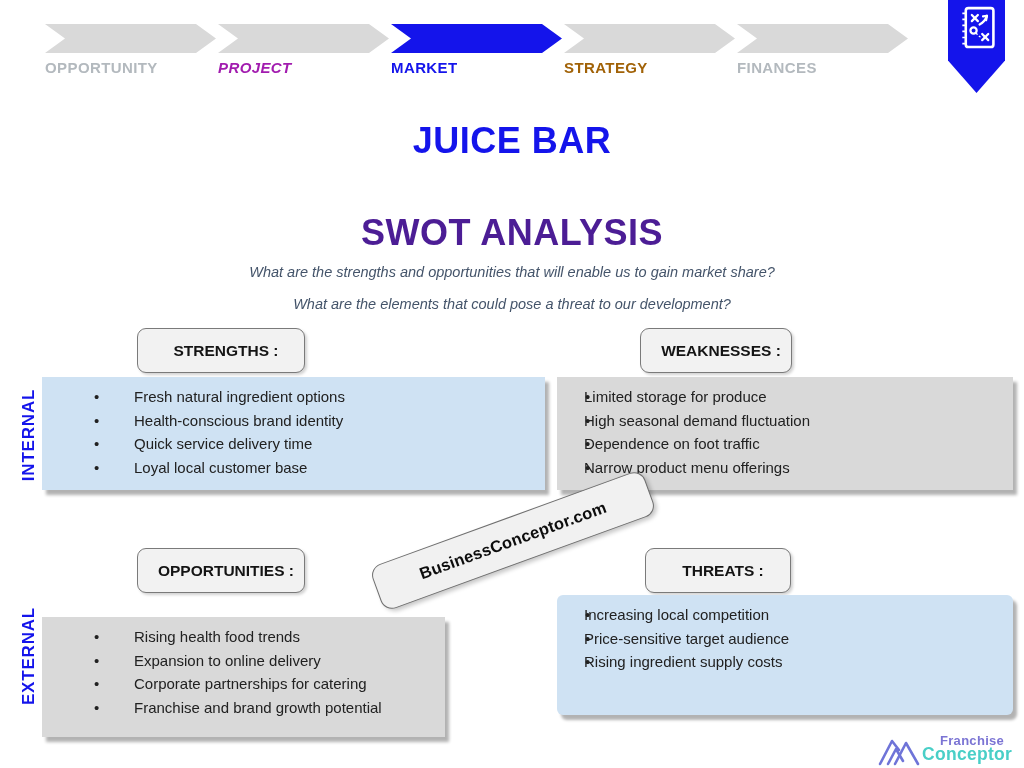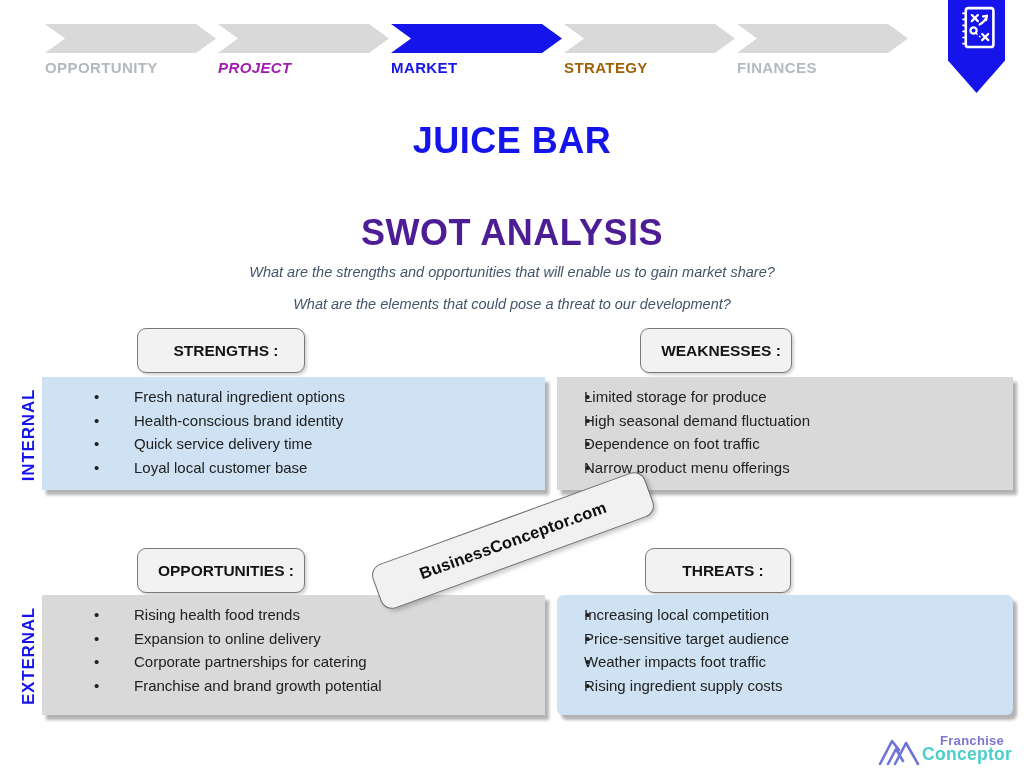--- a/index.html
+++ b/index.html
@@ -63,21 +63,21 @@
   .badge.weaknesses    { left:640px; top:328px; width:152px; height:45px; }
   .badge.opportunities { left:137px; top:548px; width:168px; height:45px; }
   .badge.threats       { left:645px; top:548px; width:146px; height:45px; }
 
   
   .qbox { position:absolute; box-shadow:4px 5px 3px rgba(0,0,0,.30); }
   .qbox.blue { background:#cfe2f3; }
   .qbox.gray { background:#d9d9d9; }
   .qbox.strengths     { left:42px;  top:377px; width:503px; height:113px; }
   .qbox.weaknesses    { left:557px; top:377px; width:456px; height:113px; }
-  .qbox.opportunities { left:42px;  top:595px; width:503px; height:120px; }
+  .qbox.opportunities { left:42px;  top:617px; width:403px; height:120px; }
   .qbox.threats       { left:557px; top:595px; width:456px; height:120px;border-radius:6px; }
   .qbox ul { list-style:none; margin:0; padding:8px 0 0 0; }
   .qbox li {
     position:relative; padding-left:92px; line-height:23.7px;
     font-size:15px; color:#212121;
   }
   .qbox li::before { content:"•"; position:absolute; left:52px; color:#212121; }
   .qbox.right li { padding-left:27px; }
   .qbox.right li::before { left:28px; }
 
@@ -184,21 +184,20 @@
       <li>Rising health food trends</li>
       <li>Expansion to online delivery</li>
       <li>Corporate partnerships for catering</li>
       <li>Franchise and brand growth potential</li>
     </ul>
   </div>
   <div class="qbox blue right threats">
     <ul>
       <li>Increasing local competition</li>
       <li>Price-sensitive target audience</li>
-      <li>Weather impacts foot traffic</li>
       <li>Rising ingredient supply costs</li>
     </ul>
   </div>
 
   <div class="side-label internal">INTERNAL</div>
   <div class="side-label external">EXTERNAL</div>
 
   <div class="watermark">BusinessConceptor.com</div>
 
   <div class="logo">

